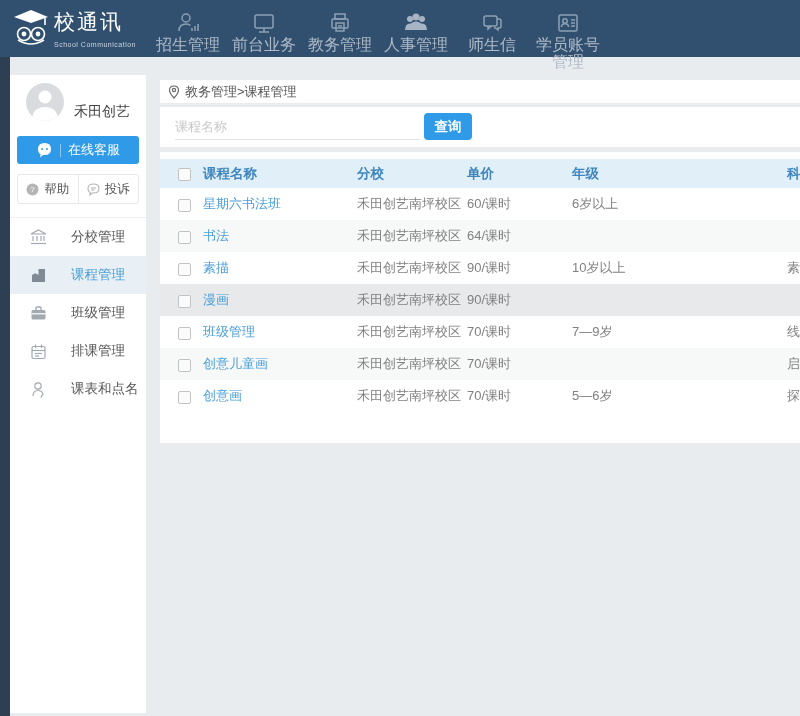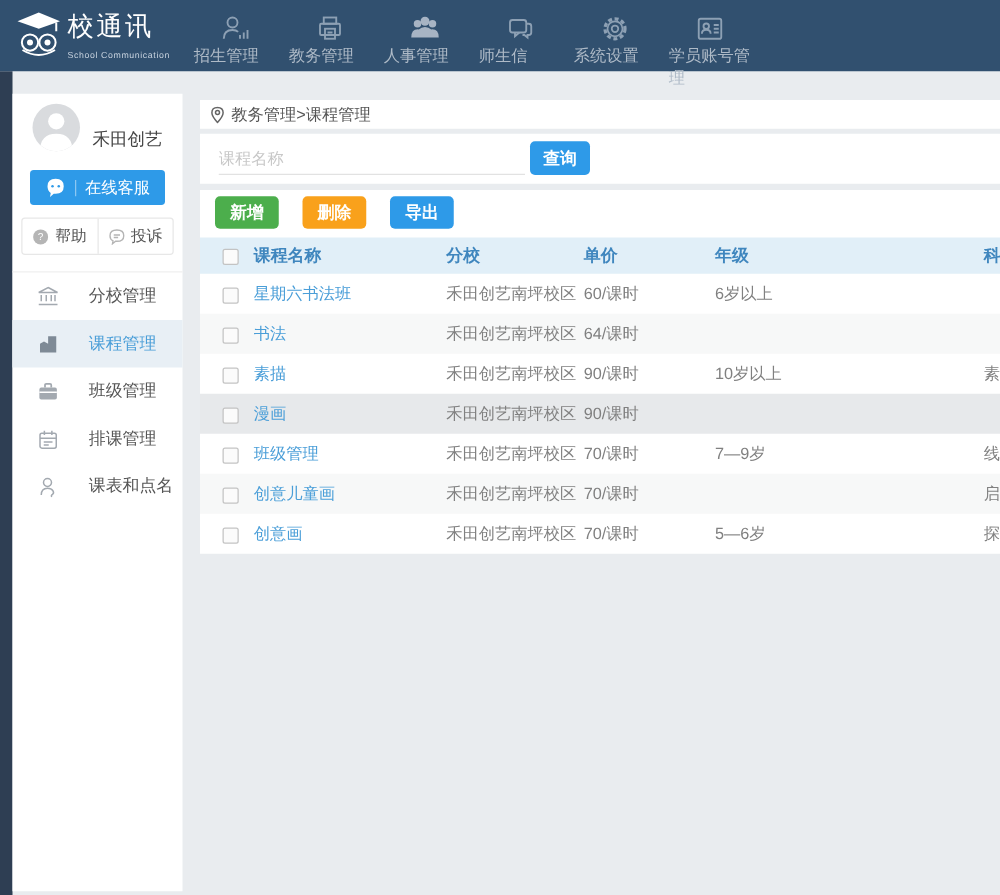--- a/index.html
+++ b/index.html
@@ -11,32 +11,32 @@
   }
   
   .navbar { position:absolute; top:0; left:0; width:800px; height:57px;
     background:var(--navbar-bg,#31506F); display:flex; align-items:flex-start; z-index:1; }
   .logo { display:flex; align-items:center; margin:8px 0 0 12px; width:132px; cursor:pointer; }
   .logo svg { flex:0 0 auto; }
   .logo-text { margin-left:4px; }
   .logo-title { font-size:21px; font-weight:normal; color:#FFFFFF; letter-spacing:2px; line-height:23px; }
   .logo-sub { font-size:7px; color:#C9D4E0; letter-spacing:.5px; }
   .nav-items { display:flex; margin-left:6px; }
-  .nav-item { width:66px; margin:0 5px; color:#AEBAC7; font-size:13px; cursor:pointer; }
+  .nav-item { width:66px; margin:0 5px; text-align:center; color:#AEBAC7; font-size:16px; cursor:pointer; }
   .nav-icon { display:flex; justify-content:center; align-items:flex-end; height:28px; margin-top:7px; color:#8DA0B4; }
   .nav-icon.bright { color:#A7B4C4; }
   .nav-label { display:block; line-height:17px; margin-top:1px; }
   
   .edge-strip { position:absolute; top:57px; left:0; width:10px; height:659px; background:var(--edge-bg,#2E3E53); }
   .sidebar { position:absolute; top:75px; left:10px; width:136px; height:638px; background:#FFFFFF; }
   .user-block { display:flex; align-items:flex-end; gap:10px; padding:8px 0 0 16px; }
   .avatar { width:38px; height:38px; border-radius:50%; background:#D9DBDE; overflow:hidden; display:flex; justify-content:center; align-items:flex-end; }
   .username { font-size:14px; color:#444444; }
   .service-btn { display:flex; align-items:center; justify-content:center; gap:7px;
-    width:108px; height:28px; margin:15px auto 0; border:none; border-radius:3px;
+    width:122px; height:28px; margin:15px auto 0; border:none; border-radius:3px;
     background:var(--accent-blue,#2E9AE8); color:#FFFFFF; font-size:13px; cursor:pointer;
     font-family:inherit; }
   .service-sep { width:1px; height:13px; background:rgba(255,255,255,.45); }
   .help-box { display:flex; width:122px; height:30px; margin:10px auto 0;
     border:1px solid #E7E7E7; border-radius:3px; background:#FFFFFF; }
   .help-cell { flex:1; display:flex; align-items:center; justify-content:center; gap:5px;
     font-size:12.5px; color:#555555; cursor:pointer; }
   .help-cell:first-child { border-right:1px solid #E7E7E7; }
   .side-menu { list-style:none; margin-top:13px; border-top:1px solid #F0F0F0; }
   .menu-item { height:38px; display:flex; align-items:center; gap:24px; padding-left:20px;
@@ -113,20 +113,30 @@
           <line x1="16" y1="20" x2="16" y2="17"></line>
             <line x1="19" y1="20" x2="19" y2="15"></line>
             <line x1="22" y1="20" x2="22" y2="13"></line>
         </svg>
       </span>
       <span class="nav-label">招生管理</span>
     </div>
     <div class="nav-item">
       <span class="nav-icon">
         <svg width="24" height="24" viewBox="0 0 24 24" fill="none" stroke="currentColor" stroke-width="1.5">
+          <rect x="3" y="4" width="18" height="13" rx="1.5"></rect>
+            <line x1="12" y1="17" x2="12" y2="21"></line>
+            <line x1="7" y1="21" x2="17" y2="21"></line>
+        </svg>
+      </span>
+      <span class="nav-label">前台业务</span>
+    </div>
+    <div class="nav-item">
+      <span class="nav-icon">
+        <svg width="24" height="24" viewBox="0 0 24 24" fill="none" stroke="currentColor" stroke-width="1.5">
           <rect x="7" y="3" width="10" height="5"></rect>
             <rect x="4" y="8" width="16" height="9" rx="1"></rect>
           <rect x="8" y="12" width="8" height="8" fill="none"></rect>
             <line x1="10" y1="15" x2="14" y2="15"></line>
         </svg>
       </span>
       <span class="nav-label">教务管理</span>
     </div>
     <div class="nav-item">
       <span class="nav-icon bright">
@@ -141,30 +151,20 @@
     </div>
     <div class="nav-item">
       <span class="nav-icon">
         <svg width="24" height="24" viewBox="0 0 24 24" fill="none" stroke="currentColor" stroke-width="1.5">
           <rect x="4" y="5" width="13" height="10" rx="2"></rect>
             <path d="M8 15 L8 18 L11.5 15"></path>
           <path d="M17 8 L19 8 Q21 8 21 10 L21 15 Q21 17 19 17 L18 17 L18 19 L15.5 17 L14 17"></path>
         </svg>
       </span>
       <span class="nav-label">师生信</span>
-    </div>
-    <div class="nav-item">
-      <span class="nav-icon">
-        <svg width="24" height="24" viewBox="0 0 24 24" fill="none" stroke="currentColor">
-          <circle cx="12" cy="12" r="8" stroke-width="2.6" stroke-dasharray="3.2 2.1"></circle>
-          <circle cx="12" cy="12" r="6" stroke-width="1.4"></circle>
-          <circle cx="12" cy="12" r="2.6" stroke-width="1.4"></circle>
-        </svg>
-      </span>
-      <span class="nav-label">系统设置</span>
     </div>
     <div class="nav-item">
       <span class="nav-icon">
         <svg width="24" height="24" viewBox="0 0 24 24" fill="none" stroke="currentColor" stroke-width="1.5">
           <rect x="3" y="4" width="18" height="16" rx="1.5"></rect>
           <circle cx="9" cy="10" r="2.2"></circle>
             <path d="M5.5 16 Q5.5 12.8 9 12.8 Q12.5 12.8 12.5 16"></path>
           <line x1="15" y1="9" x2="19" y2="9"></line>
             <line x1="15" y1="12" x2="19" y2="12"></line>
             <line x1="15" y1="15" x2="19" y2="15"></line>
@@ -288,25 +288,20 @@
   </span>
   <span>教务管理&gt;课程管理</span>
 </div>
 
 <div class="search-panel">
   <input class="search-input" type="text" placeholder="课程名称" style="">
   <button class="query-btn">查询</button>
 </div>
 
 <div class="content-panel">
-  <div class="toolbar">
-    <button class="btn-add">新增</button>
-    <button class="btn-del">删除</button>
-    <button class="btn-export">导出</button>
-  </div>
 
   <div class="table">
     <div class="thead">
       <div class="td col-check"><span class="checkbox"></span></div>
       <div class="td col-name">课程名称</div>
       <div class="td col-branch">分校</div>
       <div class="td col-price">单价</div>
       <div class="td col-grade">年级</div>
       <div class="td col-subject">科</div>
     </div>

